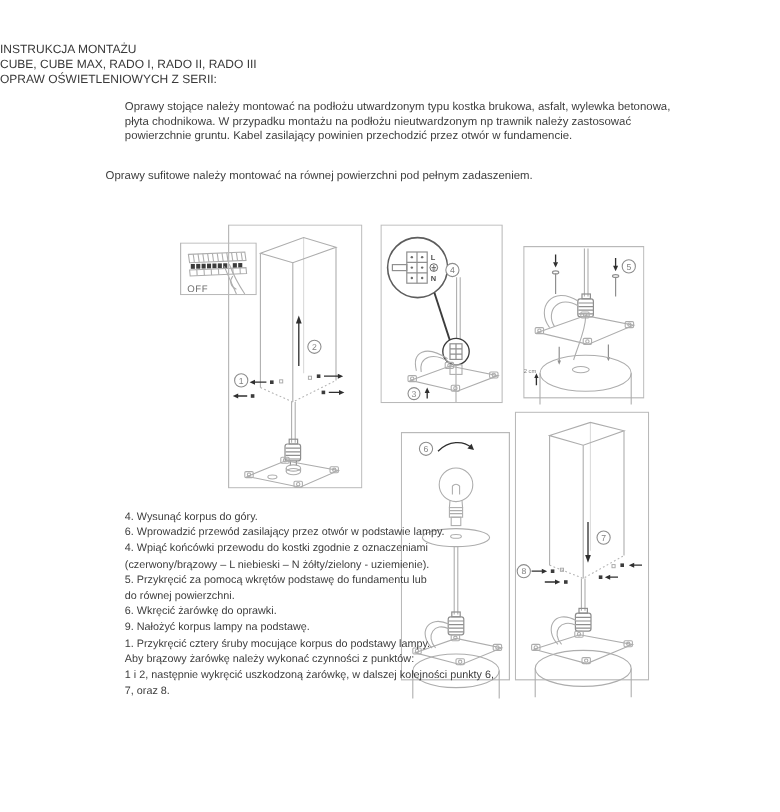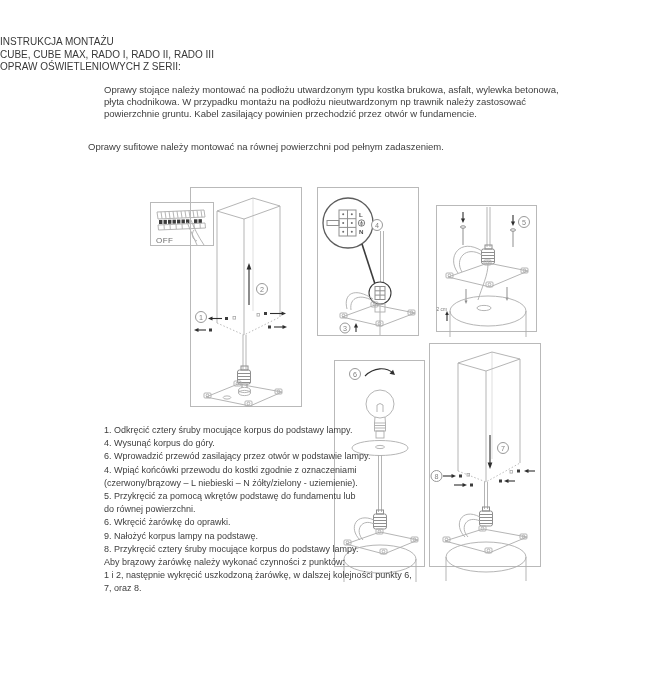--- a/index.html
+++ b/index.html
@@ -466,27 +466,26 @@
 
       <g class="g">
         <ellipse cx="57" cy="214" rx="40" ry="15"></ellipse>
         <line x1="17" y1="214" x2="17" y2="238"></line>
         <line x1="97" y1="214" x2="97" y2="238"></line>
       </g>
     </svg>
   </div>
 
   <div class="steps-block">
-    <div>1. Odkręcić cztery śruby mocujące korpus do podstawy lampy.</div>
     <div>4. Wysunąć korpus do góry.</div>
     <div>6. Wprowadzić przewód zasilający przez otwór w podstawie lampy.</div>
     <div>4. Wpiąć końcówki przewodu do kostki zgodnie z oznaczeniami</div>
     <div>(czerwony/brązowy – L niebieski – N żółty/zielony - uziemienie).</div>
     <div>5. Przykręcić za pomocą wkrętów podstawę do fundamentu lub</div>
     <div>do równej powierzchni.</div>
     <div>6. Wkręcić żarówkę do oprawki.</div>
     <div>9. Nałożyć korpus lampy na podstawę.</div>
-    <div>8. Przykręcić cztery śruby mocujące korpus do podstawy lampy.</div>
+    <div>1. Przykręcić cztery śruby mocujące korpus do podstawy lampy.</div>
     <div>Aby brązowy żarówkę należy wykonać czynności z punktów:</div>
     <div>1 i 2, następnie wykręcić uszkodzoną żarówkę, w dalszej kolejności punkty 6, 7, oraz 8.</div>
   </div>
 
 </div>
 
 </body></html>

